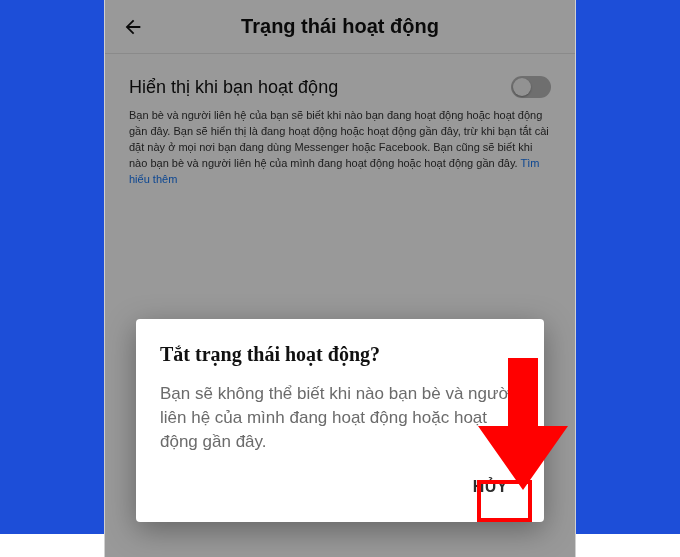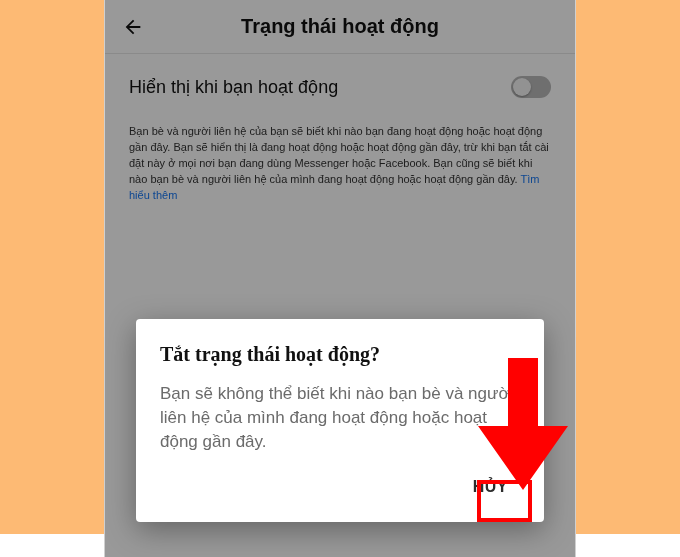--- a/index.html
+++ b/index.html
@@ -1,17 +1,17 @@
 <!DOCTYPE html>
 <html><head>
 <meta charset="utf-8">
 <style>
   * { box-sizing: border-box; margin: 0; padding: 0; }
   html, body { width: 680px; height: 557px; overflow: hidden; font-family: -apple-system, Helvetica, Arial, sans-serif; }
-  .stage { position: relative; width: 680px; height: 534px; background: #fdba74; }
+  .stage { position: relative; width: 680px; height: 534px; background: #1d4ed8; }
   .phone {
     position: absolute;
     left: 104px; top: 0;
     width: 472px; height: 557px;
     background: #fff;
     border-left: 1px solid #d0d0d0;
     border-right: 1px solid #d0d0d0;
   }
   .dim {
     position: absolute; inset: 0;
@@ -33,21 +33,21 @@
   }
   .title {
     position: absolute; left: 0; right: 0;
     text-align: center;
     font-size: 20px; font-weight: 600; color: #111;
     pointer-events: none;
   }
   .content { padding: 22px 24px 0 24px; }
   .row {
     display: flex; align-items: center; justify-content: space-between;
-    margin-bottom: 26px;
+    margin-bottom: 10px;
     gap: 8px;
   }
   .row-label { font-size: 18px; color: #111; font-weight: 500; }
   .toggle {
     width: 40px; height: 22px; border-radius: 11px;
     background: #b9b9b9; position: relative; cursor: pointer;
   }
   .toggle-knob {
     position: absolute; left: 2px; top: 2px;
     width: 18px; height: 18px; border-radius: 50%;

